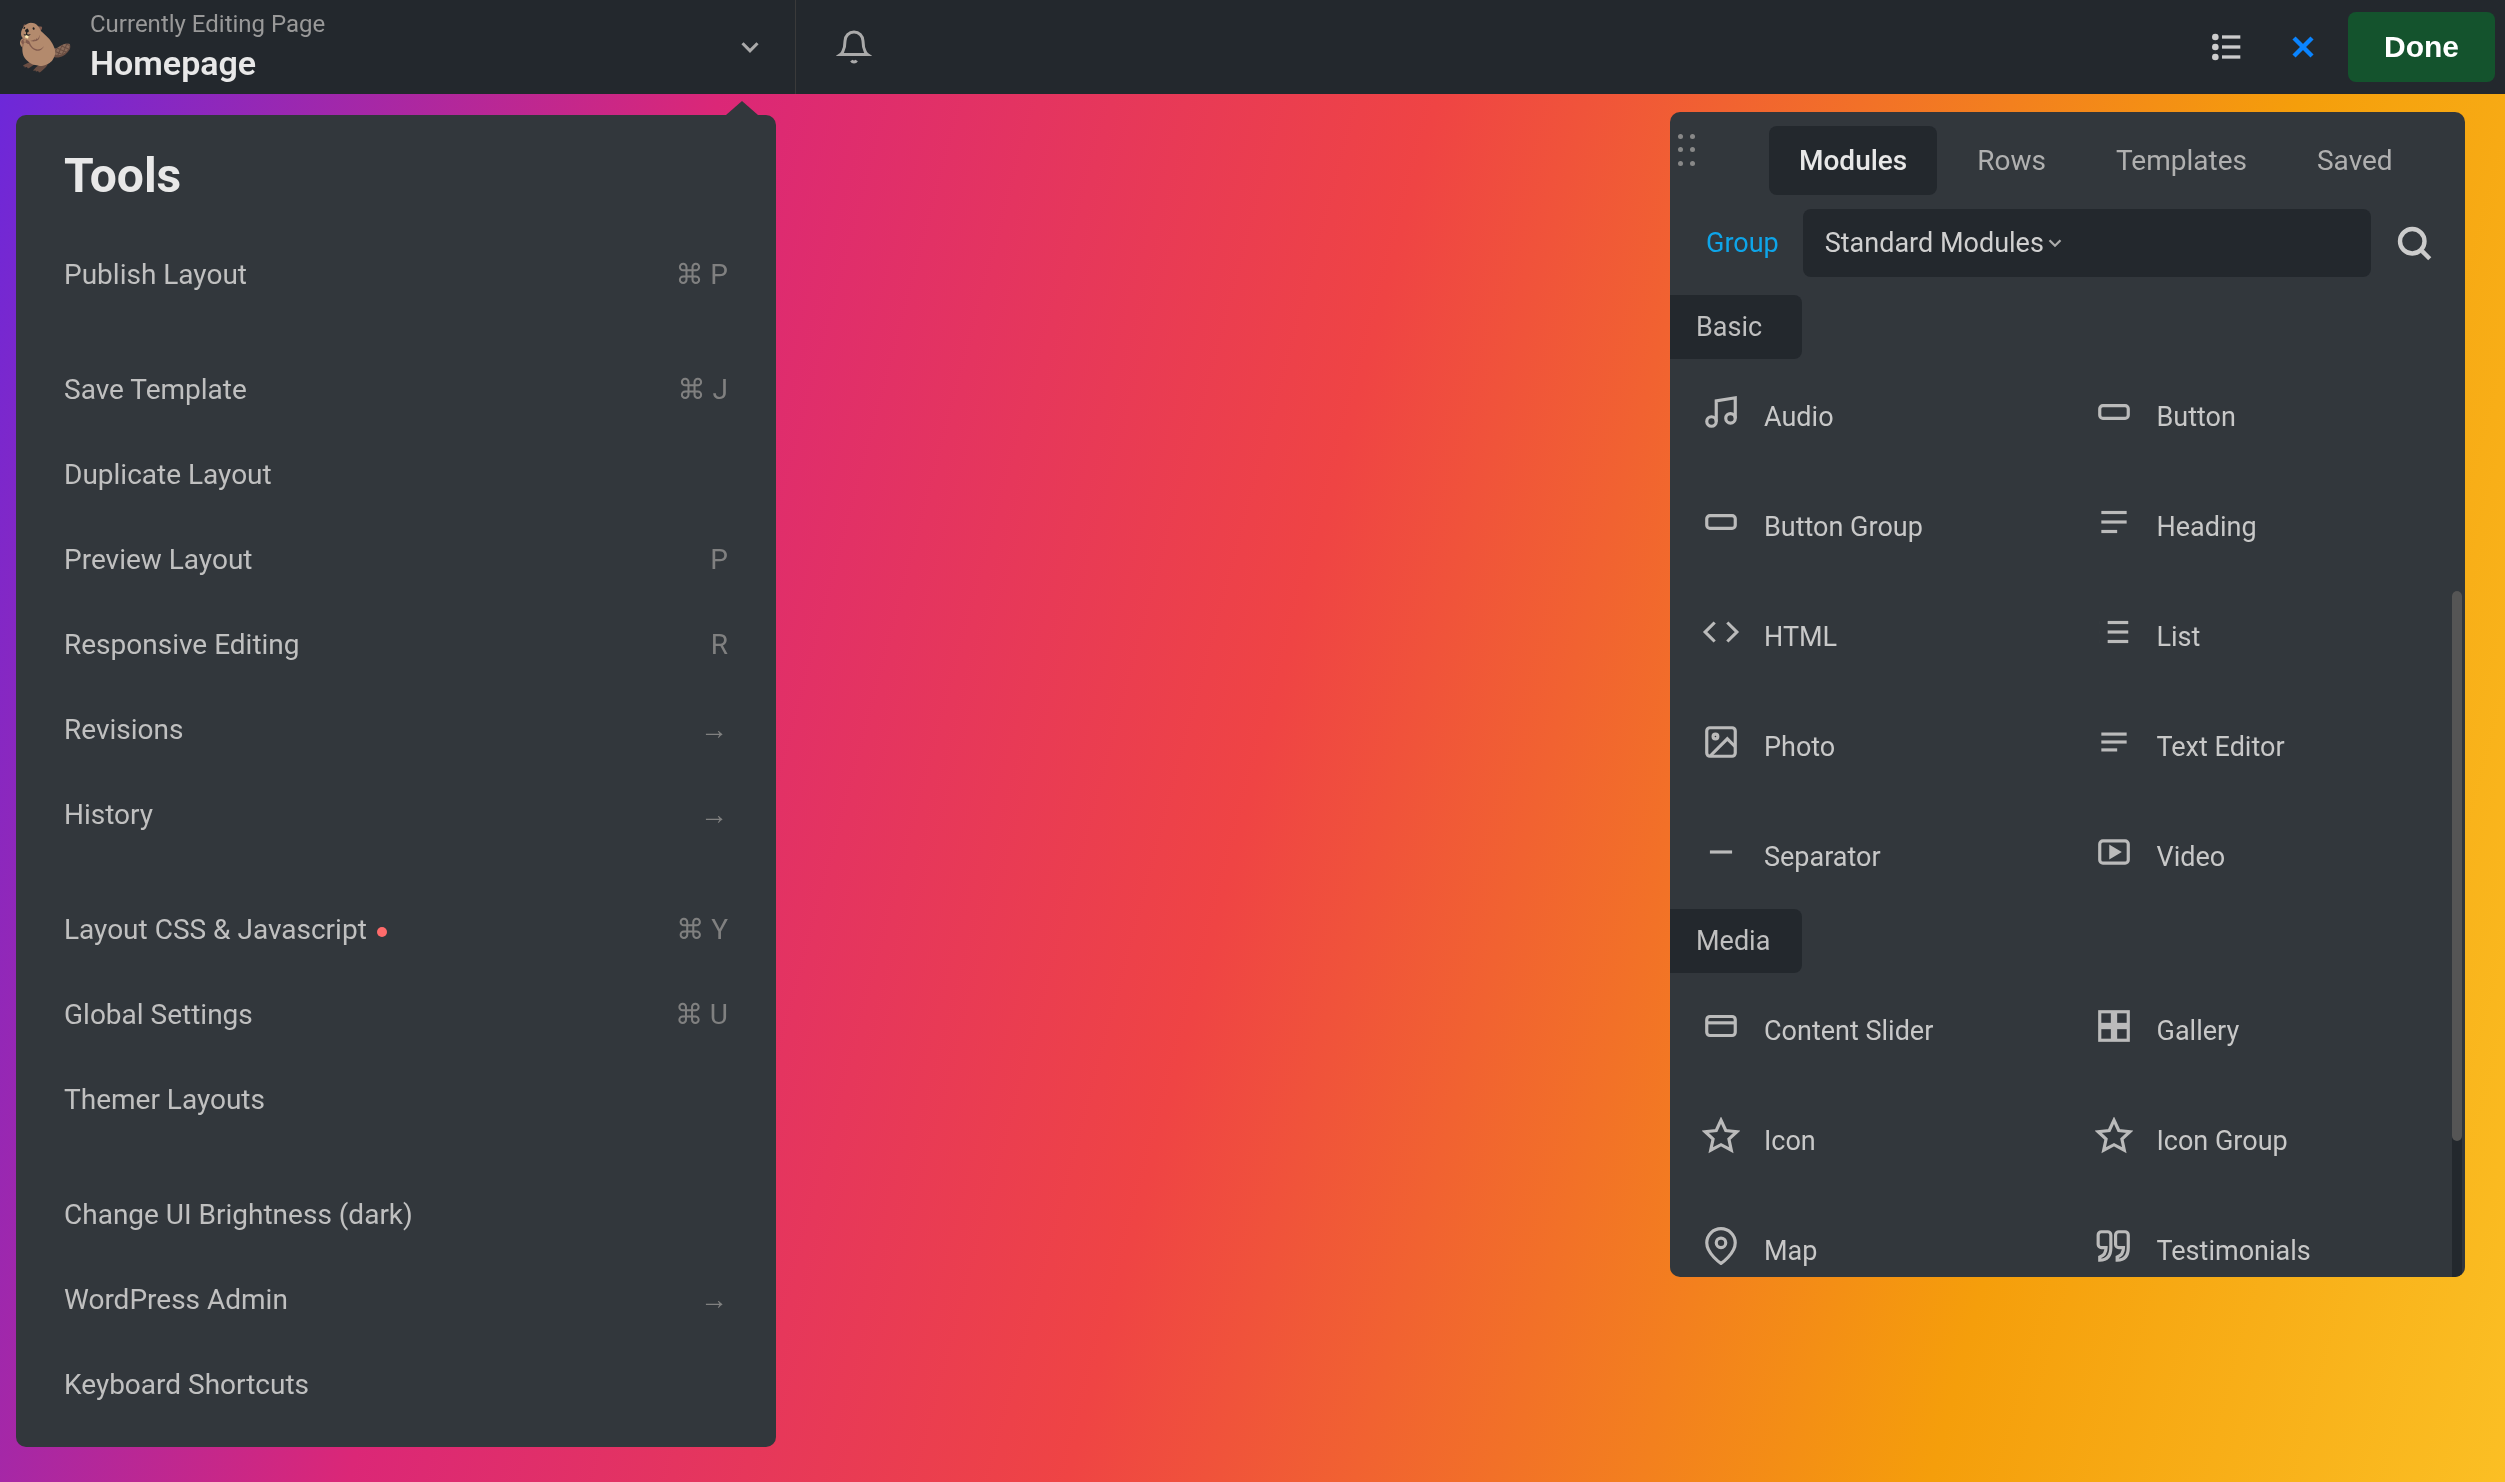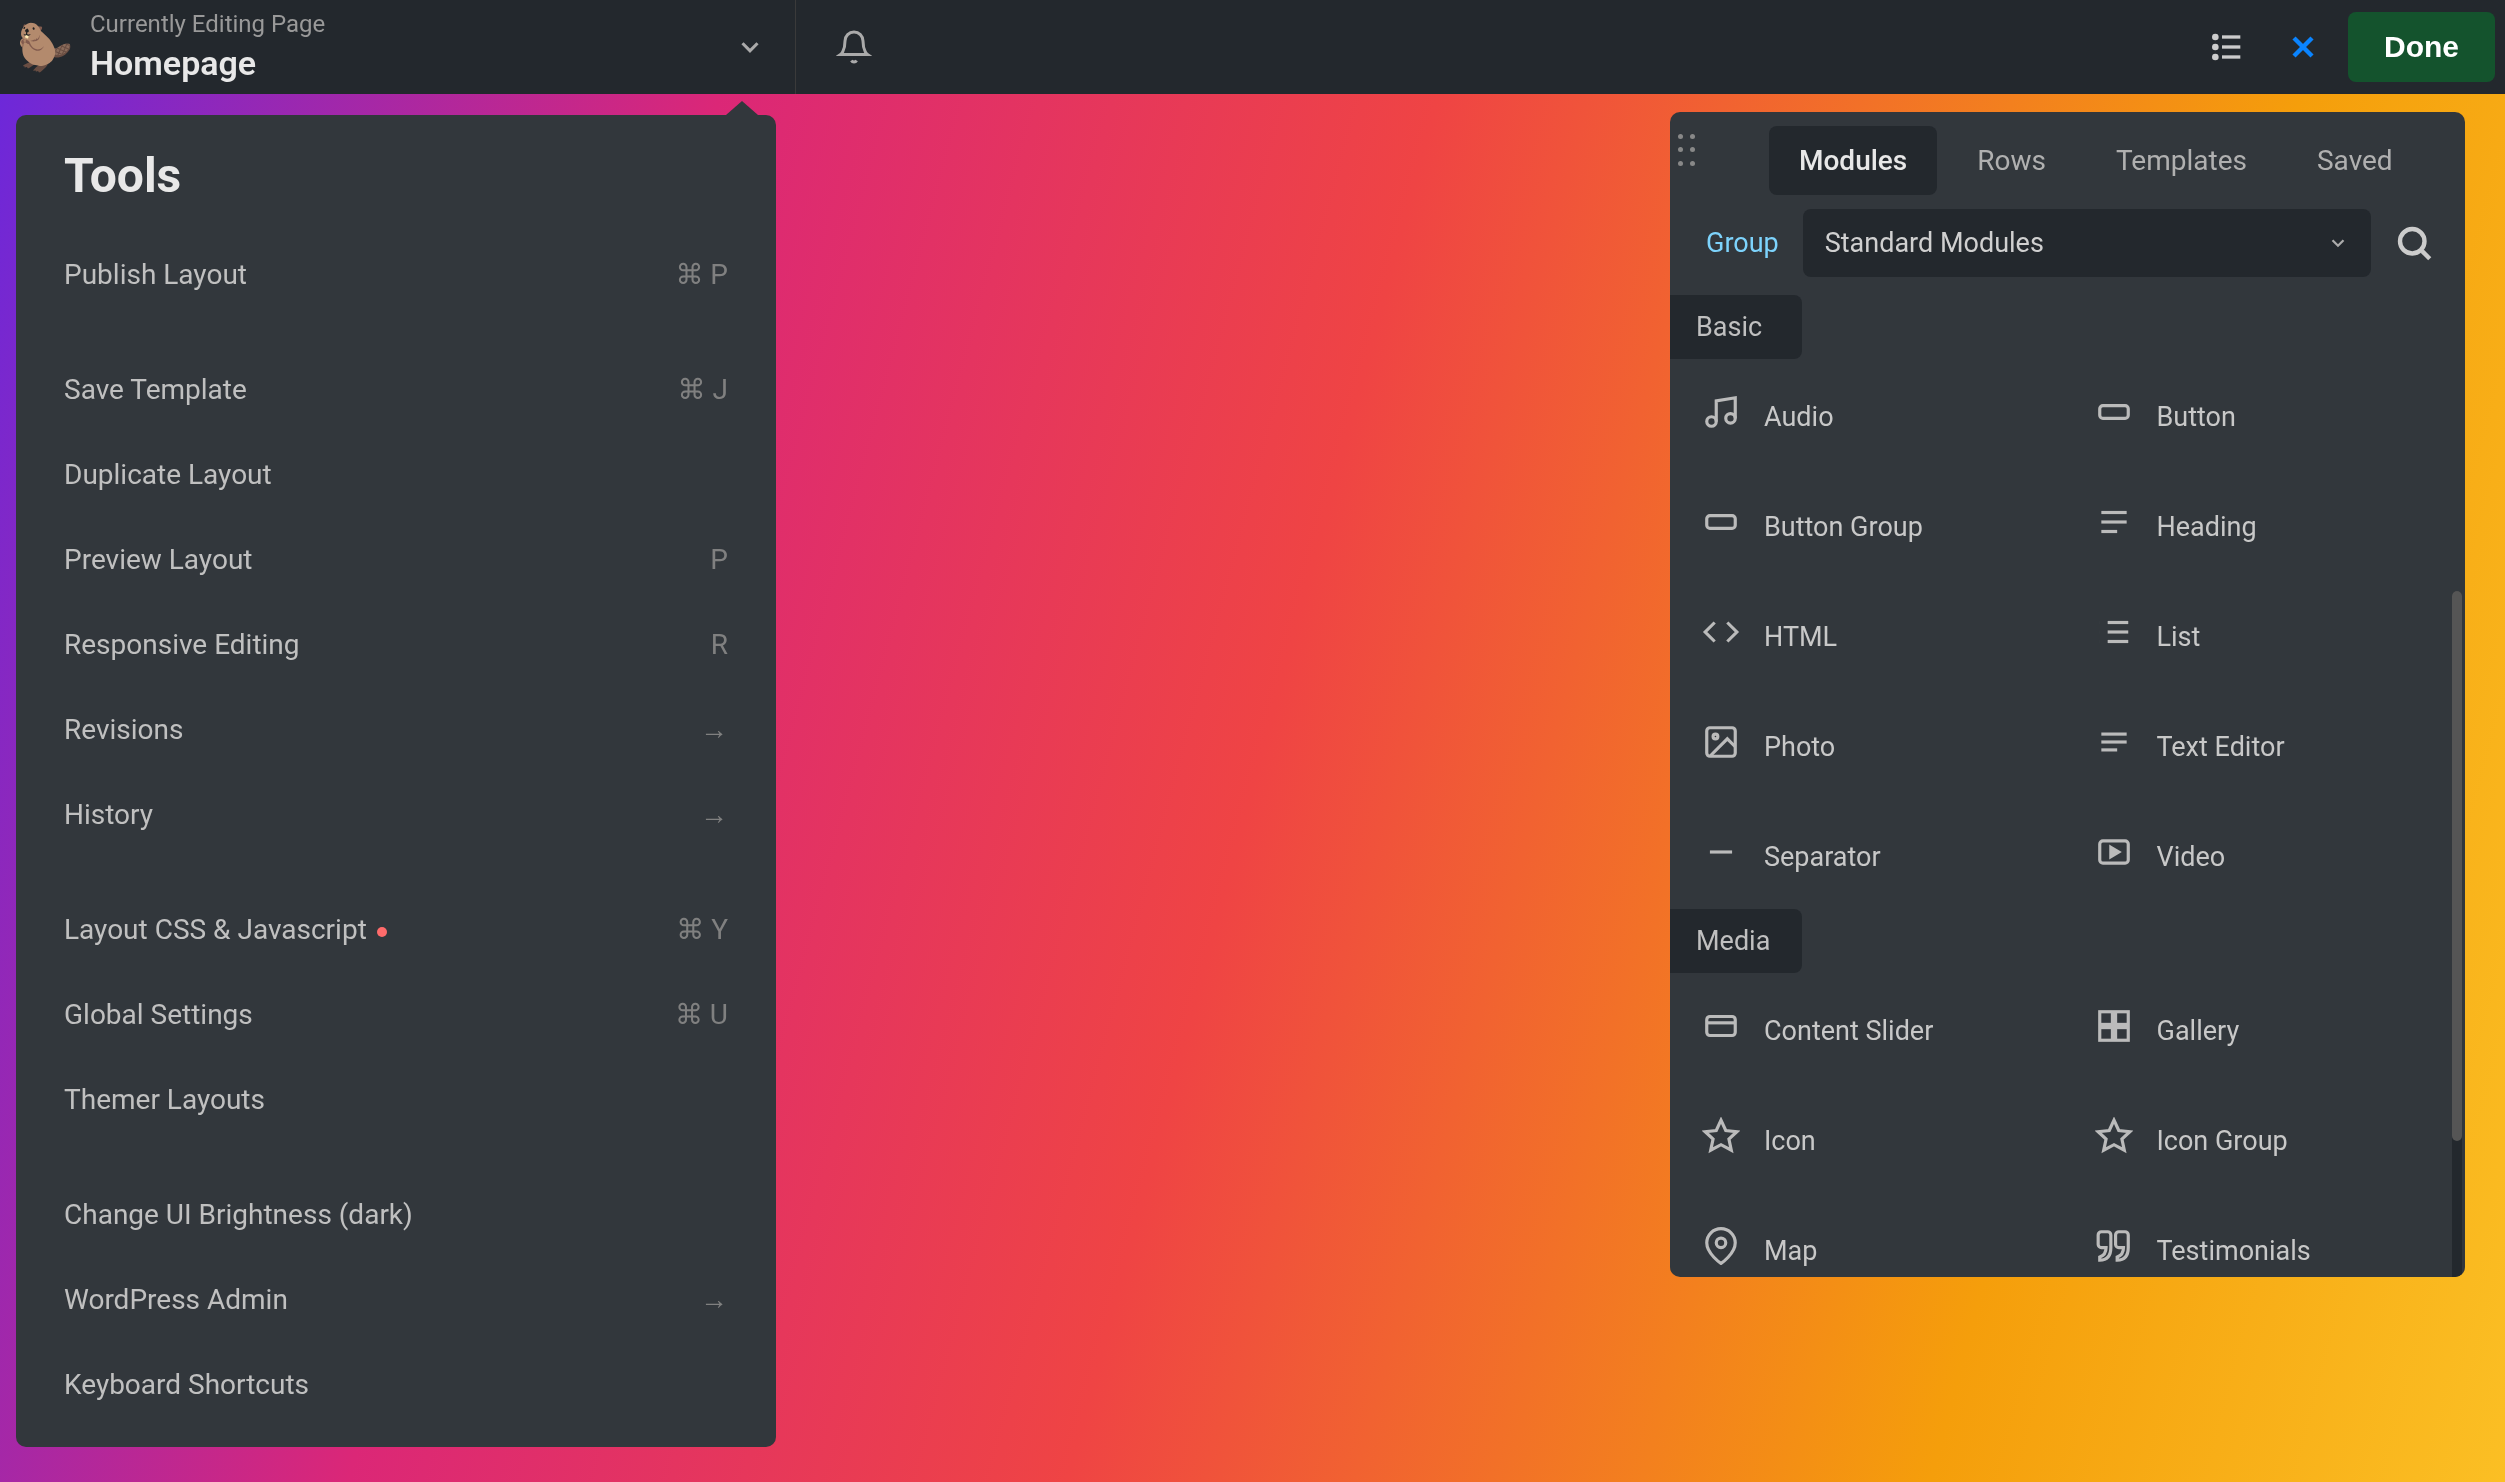--- a/index.html
+++ b/index.html
@@ -226,33 +226,32 @@
       margin-left: 47px;
     }
     .panel-controls {
       display: flex;
       align-items: center;
       gap: 10px;
       padding: 0 18px 14px 22px;
     }
     .group-label {
       font-size: 27px;
-      color: #7dd3fc;
+      color: #0ea5e9;
       padding: 0 14px;
     }
     .group-select {
       flex: 1;
       background: #23282d;
       color: #d0d0d0;
       border: none;
       padding: 18px 22px;
       font-size: 27px;
       border-radius: 8px;
       display: flex;
-      justify-content: space-between;
       align-items: center;
       cursor: pointer;
     }
     .search-btn {
       background: transparent;
       border: none;
       padding: 12px;
       cursor: pointer;
     }
     .section-hdr {

